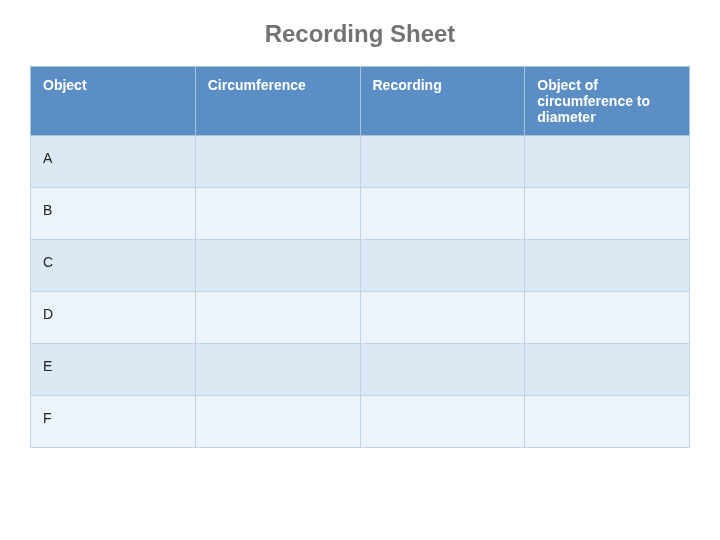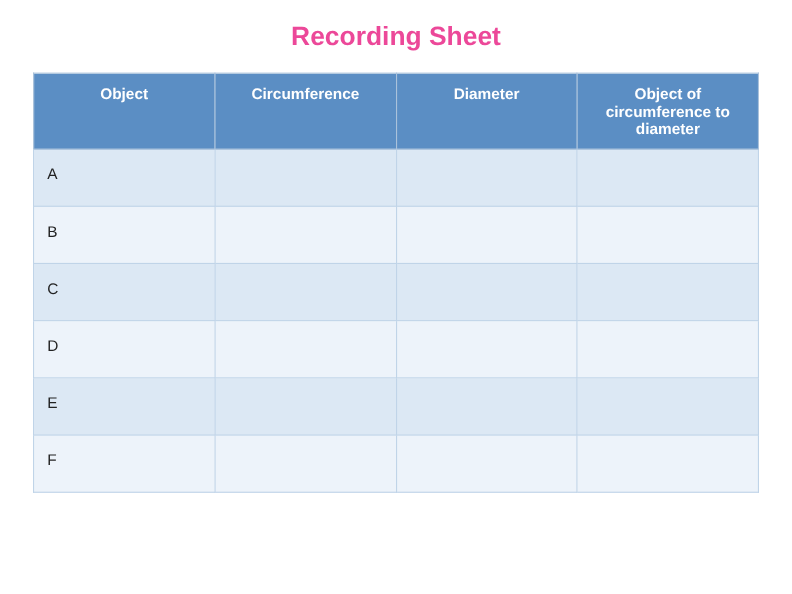--- a/index.html
+++ b/index.html
@@ -15,38 +15,38 @@
       font-family: Arial, sans-serif;
       display: flex;
       flex-direction: column;
       align-items: center;
       padding: 20px 30px;
     }
 
     .page-title {
       font-size: 24px;
       font-weight: bold;
-      color: #ec4899;
+      color: #737373;
       margin-bottom: 18px;
       text-align: center;
     }
 
     table {
       width: 100%;
       border-collapse: collapse;
       table-layout: fixed;
     }
 
     thead tr th {
       background-color: #5b8ec4;
       color: #ffffff;
       font-size: 14px;
       font-weight: bold;
       padding: 10px 12px;
-      text-align: center;
+      text-align: left;
       vertical-align: top;
       border: 1px solid #aac2db;
     }
 
     tbody tr:nth-child(odd) td {
       background-color: #dce8f4;
     }
 
     tbody tr:nth-child(even) td {
       background-color: #edf3fa;
@@ -69,21 +69,21 @@
 </head>
 <body>
 
 <h1 class="page-title">Recording Sheet</h1>
 
 <table>
   <thead>
     <tr>
       <th>Object</th>
       <th>Circumference</th>
-      <th>Diameter</th>
+      <th>Recording</th>
       <th>Object of circumference to diameter</th>
     </tr>
   </thead>
   <tbody>
     <tr>
       <td>A</td>
       <td></td>
       <td></td>
       <td></td>
     </tr>

